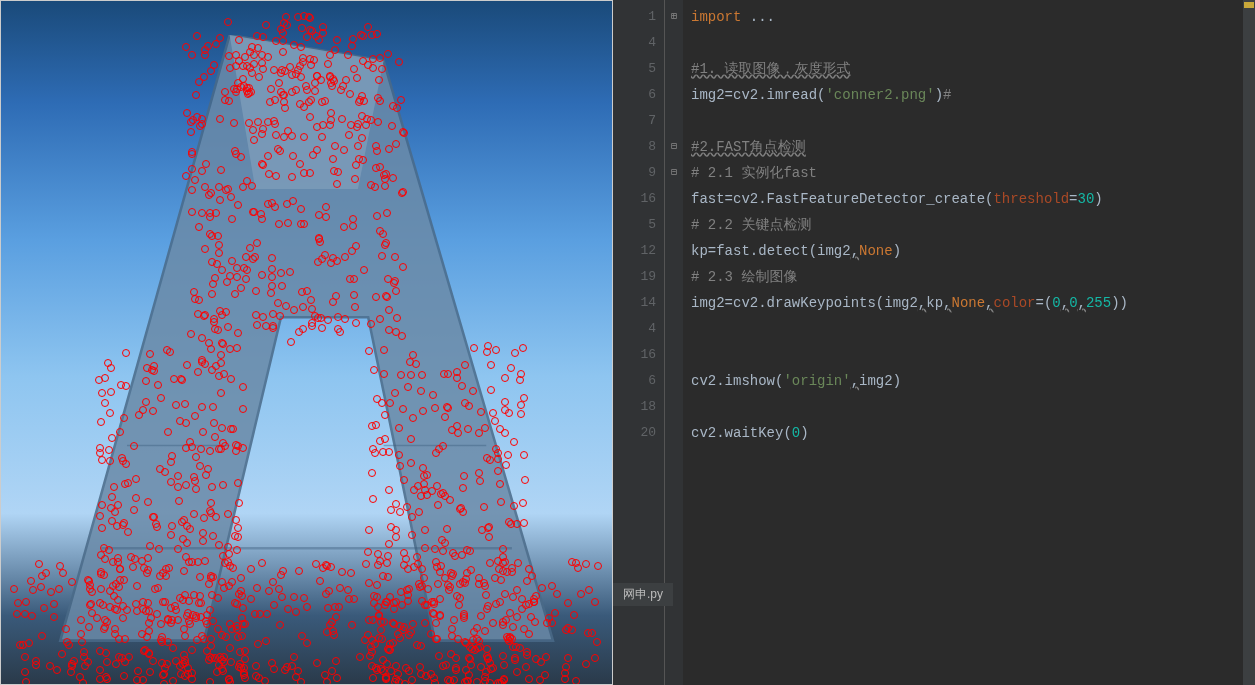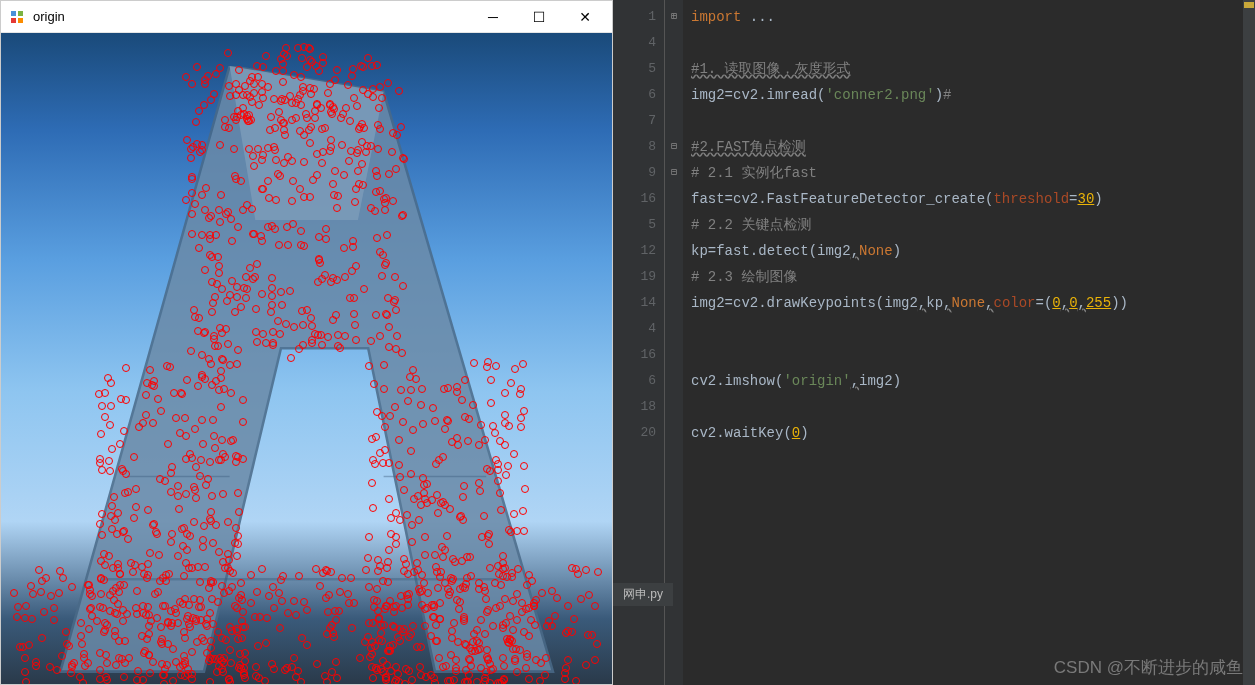--- a/index.html
+++ b/index.html
@@ -131,21 +131,21 @@
       padding: 4px 8px;
       font-size: 14px;
       line-height: 26px;
       color: #a9b7c6;
       white-space: pre;
       position: relative;
     }
     .code-line { height: 26px; }
     .kw { color: #cc7832; }
     .str { color: #6a8759; }
-    .num { color: #eab308; text-decoration: underline; }
+    .num { color: #14b8a6; }
     .comment { color: #808080; }
     .comment-u { color: #808080; text-decoration: underline wavy #808080; }
     .ident { color: #a9b7c6; }
     .func { color: #a9b7c6; }
     .param { color: #aa4926; }
     .none-lit { color: #cc7832; }
     .wave { text-decoration: underline wavy #808080; }
     .scrollbar-track {
       width: 12px;
       background: #3c3f41;
@@ -166,36 +166,20 @@
       color: #9a9a9a;
       font-size: 17px;
       font-family: 'Microsoft YaHei', sans-serif;
       opacity: 0.7;
     }
   </style>
 </head>
 <body>
 
 <div class="window">
-  <div class="titlebar">
-    <div class="titlebar-icon">
-      <svg width="16" height="16" viewBox="0 0 16 16">
-        <rect x="2" y="2" width="5" height="5" fill="#4a90d9"></rect>
-        <rect x="9" y="2" width="5" height="5" fill="#7cb342"></rect>
-        <rect x="2" y="9" width="5" height="5" fill="#e53935"></rect>
-        <rect x="9" y="9" width="5" height="5" fill="#fb8c00"></rect>
-      </svg>
-    </div>
-    <div class="titlebar-title">origin</div>
-    <div class="win-controls">
-      <div class="win-btn">─</div>
-      <div class="win-btn">☐</div>
-      <div class="win-btn close">✕</div>
-    </div>
-  </div>
   <div class="image-area">
     <svg class="building" viewBox="0 0 100 120" preserveAspectRatio="none">
       <polygon points="35,0 65,5 98,118 75,118 62,55 45,55 30,118 2,118" fill="#6a8aa8" stroke="#4a6a88" stroke-width="0.5" opacity="0.85"></polygon>
       <polygon points="35,0 65,5 60,30 40,30" fill="#7a9ab8" opacity="0.9"></polygon>
       <line x1="10" y1="100" x2="90" y2="100" stroke="#3a5a7a" stroke-width="0.5" opacity="0.4"></line>
       <line x1="15" y1="80" x2="35" y2="80" stroke="#3a5a7a" stroke-width="0.3" opacity="0.4"></line>
       <line x1="65" y1="80" x2="85" y2="80" stroke="#3a5a7a" stroke-width="0.3" opacity="0.4"></line>
     </svg>
     <div class="keypoints" id="kps">
         <div class="kp" style="left: 45.9459%; top: 41.7932%;"></div>
@@ -1621,14 +1605,13 @@
         <div>&nbsp;</div>
         <div>&nbsp;</div>
         <div>&nbsp;</div>
       </div>
     <div class="code" id="code"><div class="code-line"><span class="kw">import </span><span class="ident">...</span></div><div class="code-line">&nbsp;</div><div class="code-line"><span class="comment-u">#1. 读取图像，灰度形式</span></div><div class="code-line"><span class="ident">img2</span><span class="ident">=</span><span class="func">cv2.imread(</span><span class="str">'conner2.png'</span><span class="func">)</span><span class="comment">#</span></div><div class="code-line">&nbsp;</div><div class="code-line"><span class="comment-u">#2.FAST角点检测</span></div><div class="code-line"><span class="comment"># 2.1 实例化fast</span></div><div class="code-line"><span class="ident">fast</span><span class="ident">=</span><span class="func">cv2.FastFeatureDetector_create(</span><span class="param">threshold</span><span class="ident">=</span><span class="num">30</span><span class="func">)</span></div><div class="code-line"><span class="comment"># 2.2 关键点检测</span></div><div class="code-line"><span class="ident">kp</span><span class="ident">=</span><span class="func">fast.detect(img2</span><span class="wave">,</span><span class="none-lit">None</span><span class="func">)</span></div><div class="code-line"><span class="comment"># 2.3 绘制图像</span></div><div class="code-line"><span class="ident">img2</span><span class="ident">=</span><span class="func">cv2.drawKeypoints(img2</span><span class="wave">,</span><span class="ident">kp</span><span class="wave">,</span><span class="none-lit">None</span><span class="wave">,</span><span class="param">color</span><span class="func">=(</span><span class="num">0</span><span class="wave">,</span><span class="num">0</span><span class="wave">,</span><span class="num">255</span><span class="func">))</span></div><div class="code-line">&nbsp;</div><div class="code-line">&nbsp;</div><div class="code-line"><span class="func">cv2.imshow(</span><span class="str">'origin'</span><span class="wave">,</span><span class="func">img2)</span></div><div class="code-line">&nbsp;</div><div class="code-line"><span class="func">cv2.waitKey(</span><span class="num">0</span><span class="func">)</span></div></div>
     <div class="scrollbar-track">
       <div class="scroll-marker"></div>
     </div>
   </div>
   <div class="filename-tab">网申.py</div>
-  <div class="watermark">CSDN @不断进步的咸鱼</div>
 </div>
 
 </body></html>

